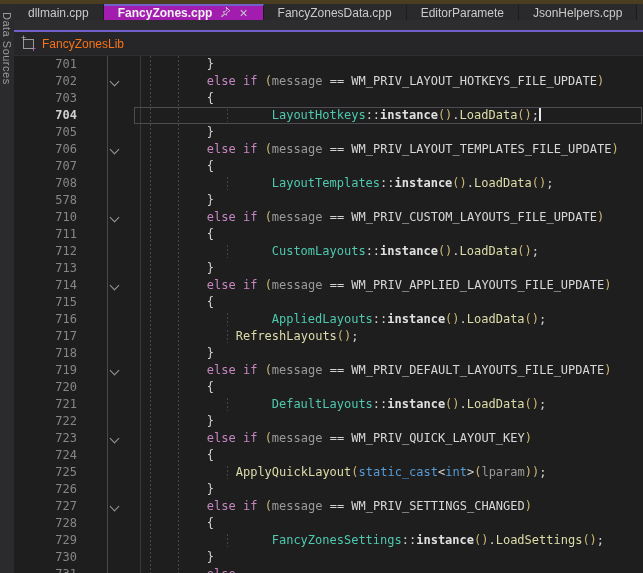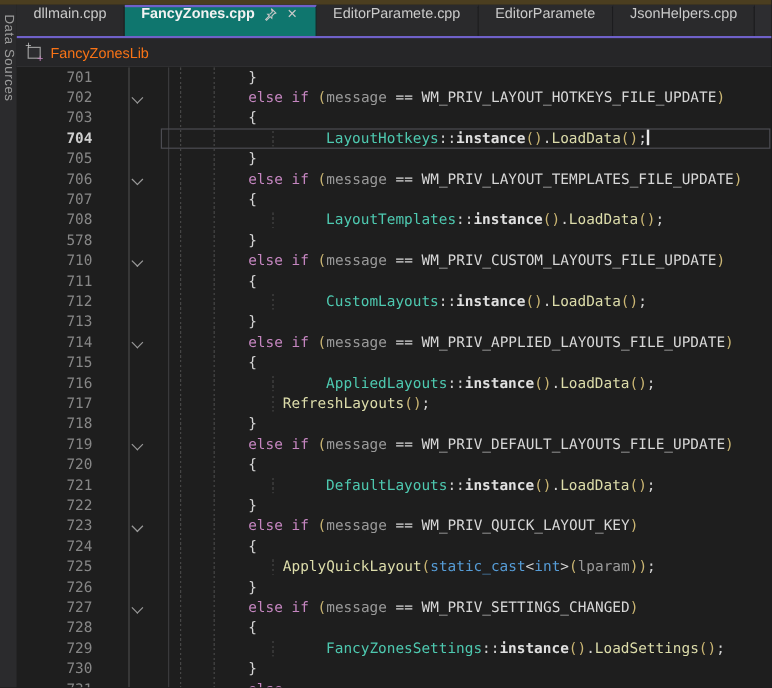--- a/index.html
+++ b/index.html
@@ -13,24 +13,24 @@
   
   .side-strip { position:absolute; left:0; top:4px; width:14px; height:569px; background:#2b2b2d; }
   .side-strip .vlabel { writing-mode:vertical-rl; font-size:11px; color:#9c9c9c;
                         padding-top:8px; margin-left:1px; letter-spacing:0.5px; }
 
   
   .main { position:absolute; left:14px; top:4px; width:629px; height:569px; }
 
   
   .tab-bar { display:flex; height:26px; background:#2d2d30; overflow:hidden; }
-  .tab { display:flex; align-items:flex-end; gap:7px; padding:12px 14px; height:16px;
+  .tab { display:flex; align-items:flex-start; gap:7px; padding:0 14px; height:16px;
          background:#2a2a2c; border-right:1px solid #1c1c1e; border-top:2px solid transparent;
          font-size:12px; color:#cacaca; white-space:nowrap; cursor:default; }
-  .tab.active { background:#0f766e; border-top:2px solid #6f61c9; color:#f2f2f2; font-weight:bold; }
+  .tab.active { background:#a21caf; border-top:2px solid #6f61c9; color:#f2f2f2; font-weight:bold; }
   .tab .tab-pin svg { display:block; }
   .tab .tab-close { font-size:14px; line-height:1; color:#c8c8c8; font-weight:normal; padding:0 1px; }
   .tab-underline { height:2px; background:#6f61c9; }
 
   
   .crumb-bar { display:flex; align-items:center; gap:7px; height:24px; background:#262628;
                padding-left:8px; border-bottom:1px solid #2e2e30; }
   .proj-icon { position:relative; width:13px; height:12px; }
   .proj-icon .box { position:absolute; left:1px; top:1px; width:11px; height:10px;
                     border:1px solid #9a9a9a; background:#2d2d30; }
@@ -92,21 +92,21 @@
         <div class="tab active">
           <span>FancyZones.cpp</span>
           <span class="tab-pin">
             <svg width="12" height="12" viewBox="0 0 16 16">
               <path d="M9.5 1.5 L14.5 6.5 L12.6 7.2 L10.2 9.6 L10 12.4 L8.2 10.6 L4.2 14.6 L3.2 13.6 L7.2 9.6 L5.4 7.8 L8.2 7.6 L10.6 5.2 Z" fill="none" stroke="#c8c8c8" stroke-width="1.2"></path>
             </svg>
           </span>
           <span class="tab-close">×</span>
         </div>
         <div class="tab">
-          <span>EditorParamete.cpp</span>
+          <span>FancyZonesData.cpp</span>
         </div>
         <div class="tab">
           <span>EditorParamete</span>
         </div>
         <div class="tab">
           <span>JsonHelpers.cpp</span>
         </div>
       </div>
     <div class="tab-underline"></div>
 

